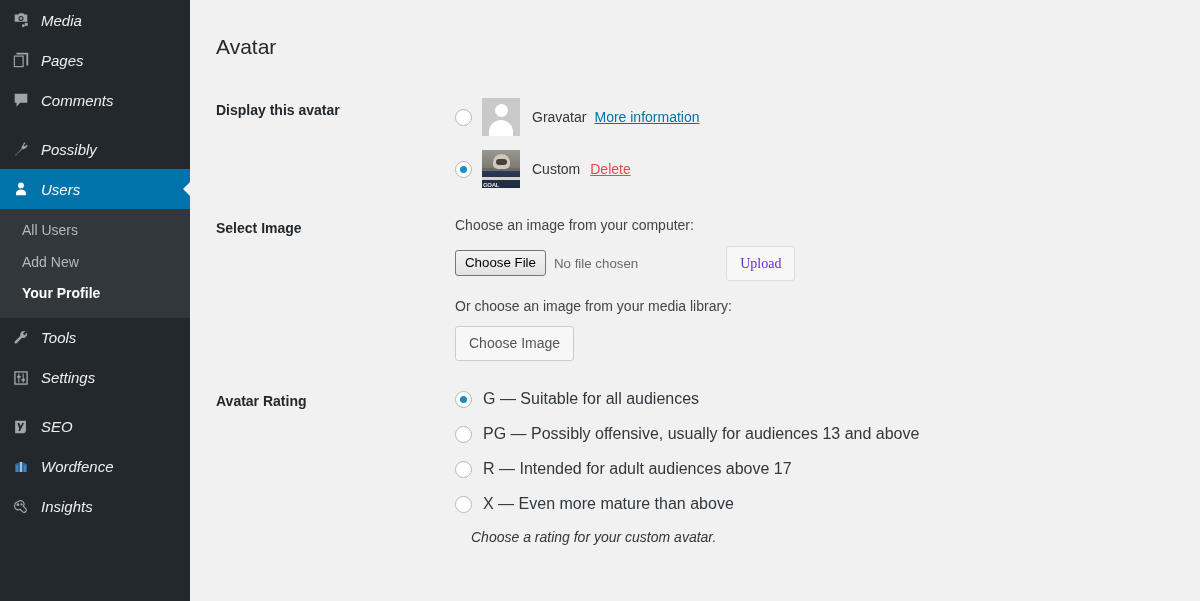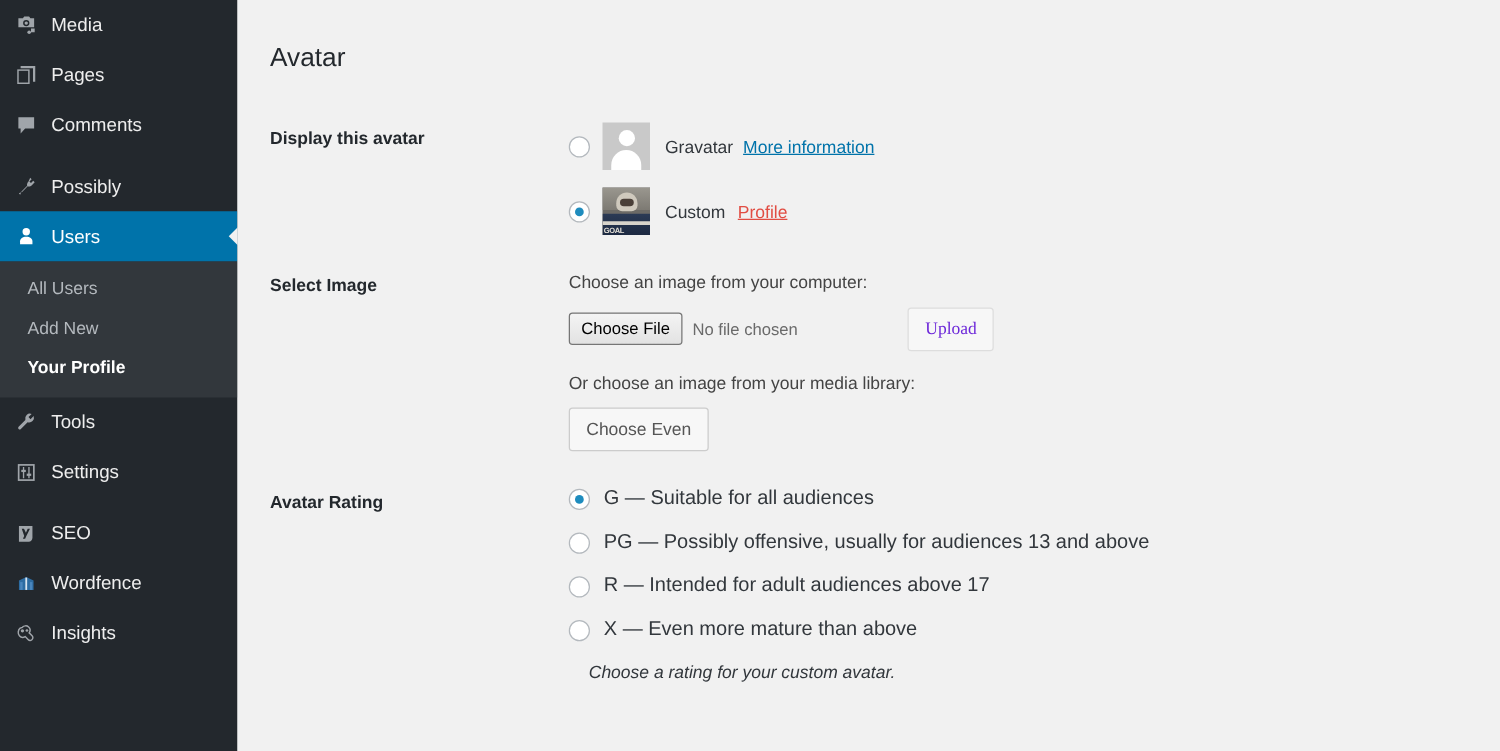--- a/index.html
+++ b/index.html
@@ -24,20 +24,21 @@
   }
   .menu-item {
     position: relative;
     display: flex;
     align-items: center;
     height: 40px;
     padding-left: 11px;
     color: #eee;
     font-size: 15px;
     cursor: pointer;
+    font-style: italic;
   }
   .menu-item .mlabel { margin-left: 10px; line-height: 1; }
   .menu-item.active {
     background: #0073aa;
     color: #fff;
   }
   .menu-item.active .mlabel { color: #fff; }
   .menu-item.active::after {
     content: "";
     position: absolute;
@@ -395,21 +396,21 @@
               <span class="radio checked"></span>
               <span class="avatar-thumb custom-thumb">
                 <span class="sky"></span>
                 <span class="helmet"></span>
                 <span class="visor"></span>
                 <span class="jersey"></span>
                 <span class="stripe"></span>
                 <span class="textmark">GOAL</span>
               </span>
               <span class="avatar-caption">Custom</span>
-              <span class="link-red">Profile</span>
+              <span class="link-red">Delete</span>
             </div>
 
           </td>
         </tr>
 
         <tr>
           <th>Select Image</th>
           <td>
 
             <p class="help-line">Choose an image from your computer:</p>
@@ -419,21 +420,21 @@
                 <span class="file-btn">Choose File</span>
                 <span class="file-name">No file chosen</span>
               </span>
               <span class="btn-upload-wrap">
                 <button class="btn disabled">Upload</button>
               </span>
             </div>
 
             <p class="help-line">Or choose an image from your media library:</p>
 
-            <button class="btn">Choose Even</button>
+            <button class="btn">Choose Image</button>
 
           </td>
         </tr>
 
         <tr>
           <th>Avatar Rating</th>
           <td>
 
             <div class="rating-row">
               <span class="radio checked"></span>

